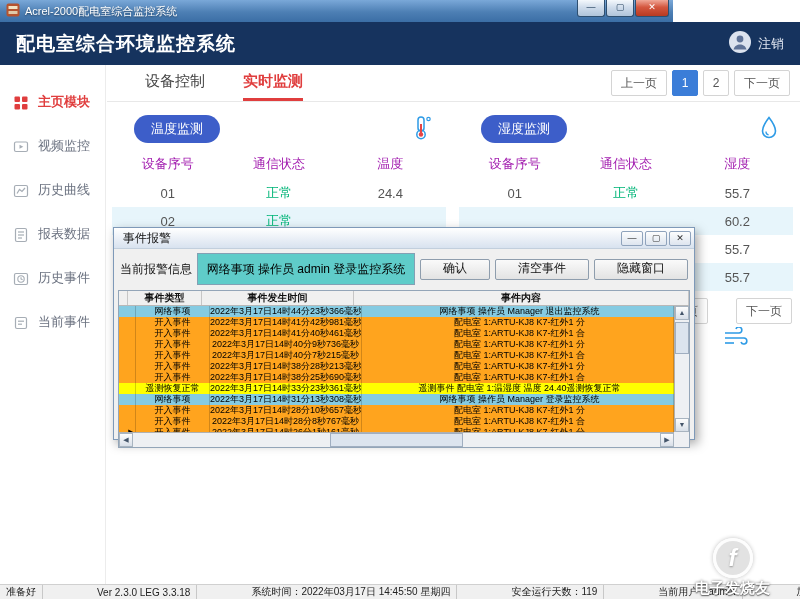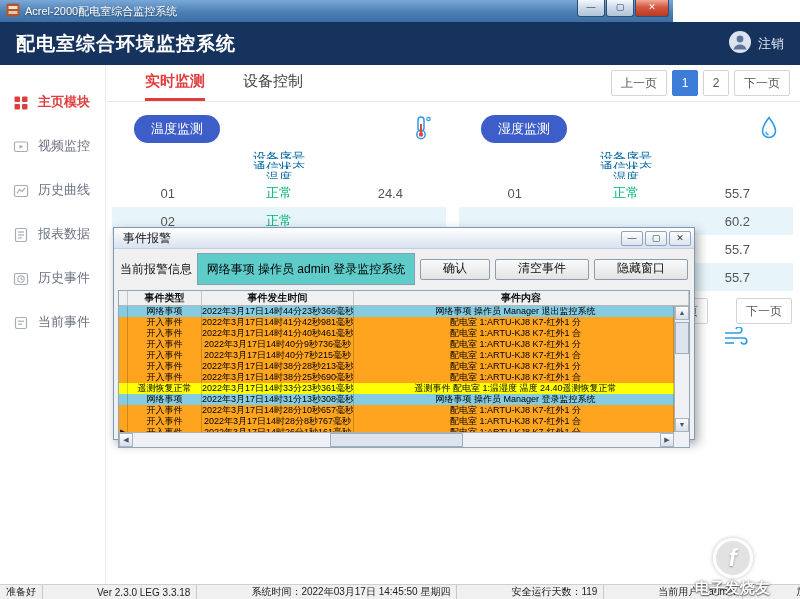--- a/index.html
+++ b/index.html
@@ -36,21 +36,21 @@
 .pg-btn.active{background:#3b7dd8;border-color:#3b7dd8;color:#fff;}
 
 .panel{position:absolute;top:48px;width:334px;}
 .panel.temp{left:5px;}
 .panel.hum{left:352px;}
 .panel-head{height:32px;display:flex;align-items:center;justify-content:space-between;padding:0 14px 0 22px;}
 .pill{background:#3d5ec9;color:#fff;font-size:13px;padding:5px 17px;border-radius:14px;cursor:pointer;white-space:nowrap;}
 .ptable{margin-top:4px;}
 .prow{display:flex;height:28px;align-items:center;text-align:center;font-size:13px;color:#555;}
 .prow>div{flex:1;overflow:hidden;white-space:nowrap;}
-.prow.phead{height:30px;color:#0369a1;flex-direction:column;}
+.prow.phead{height:30px;color:#a21caf;}
 .prow.even{background:#e7f5fb;}
 .status-ok{color:#00b578;}
 
 .pagination2{position:absolute;top:233px;right:8px;display:flex;gap:28px;}
 .sf6-icon{position:absolute;left:616px;top:262px;}
 .sf6-label{position:absolute;left:498px;top:316px;width:110px;text-align:center;font-size:13px;color:#222;}
 .sf6-value{position:absolute;left:498px;top:352px;width:110px;text-align:center;font-size:13px;color:#555;}
 
 
 .dialog{position:absolute;left:113px;top:227px;width:582px;height:213px;background:#f0f0f0;border:1px solid #7e99b8;box-shadow:3px 4px 10px rgba(0,0,0,.35);z-index:10;}
@@ -58,21 +58,21 @@
 .dlg-btns{margin-left:auto;display:flex;gap:2px;}
 .dlg-btn{width:22px;height:15px;border:1px solid #8fa3bc;background:linear-gradient(#fdfdfd,#dde5ef);font-size:9px;line-height:13px;text-align:center;color:#333;border-radius:2px;cursor:pointer;}
 .alarm-row{display:flex;align-items:center;gap:5px;padding:4px 6px;}
 .alarm-label{font-size:12px;color:#111;white-space:nowrap;}
 .alarm-field{flex:1;height:32px;background:#5fccc9;border:1px solid #84a0b4;font-size:12px;color:#000;display:flex;align-items:center;justify-content:center;white-space:nowrap;overflow:hidden;}
 .dlg-push{height:21px;padding:0 22px;border:1px solid #8e9dad;background:linear-gradient(#fafafa,#e3e3e3);font-size:12px;color:#111;border-radius:2px;white-space:nowrap;cursor:pointer;}
 .ev-table{position:relative;margin:1px 4px 4px;height:158px;border:1px solid #93a5b8;background:#fff;overflow:hidden;}
 .ev-head{display:flex;height:15px;background:#f0f0f0;border-bottom:1px solid #b8b8b8;font-size:10px;font-weight:bold;color:#111;}
 .ev-head>div{display:flex;align-items:center;justify-content:center;border-right:1px solid #c6c6c6;overflow:hidden;}
 .ev-body{position:absolute;left:0;top:15px;right:15px;bottom:15px;overflow:hidden;}
-.ev-row{display:flex;height:11px;font-size:9px;line-height:11px;color:#000;cursor:default;}
+.ev-row{display:flex;height:11px;font-size:9px;line-height:11px;color:#000;cursor:default;padding-left:8px;}
 .ev-row>div{border-right:1px solid rgba(0,0,0,.18);overflow:hidden;white-space:nowrap;}
 .c-sel{width:9px;flex:none;font-size:7px;line-height:10px;text-align:center;}
 .c-type{width:74px;flex:none;text-align:center;}
 .c-time{width:152px;flex:none;text-align:center;}
 .c-content{flex:1;min-width:0;text-align:center;padding-left:4px;}
 .ev-head .c-content{padding-left:0;}
 .ev-row.di{background:#ffa41e;}
 .ev-row.network{background:#85cbe2;}
 .ev-row.restore{background:#ffff00;}
 
@@ -185,22 +185,22 @@
           <line x1="5" y1="9.2" x2="9" y2="9.2" stroke="#a6adb5" stroke-width="1.2"></line>
         </svg>
       </span>
       <span>当前事件</span>
     </div>
   </div>
 
 <div class="main">
   <div class="tabsbar">
     <div style="display:flex;height:100%;">
+        <div class="tab">设备控制</div>
         <div class="tab active">实时监测</div>
-        <div class="tab">设备控制</div>
       </div>
     <div class="pagination">
         <div class="pg-btn">上一页</div>
         <div class="pg-btn page active">1</div>
         <div class="pg-btn page">2</div>
         <div class="pg-btn">下一页</div>
       </div>
   </div>
 
   <div class="panel temp">

